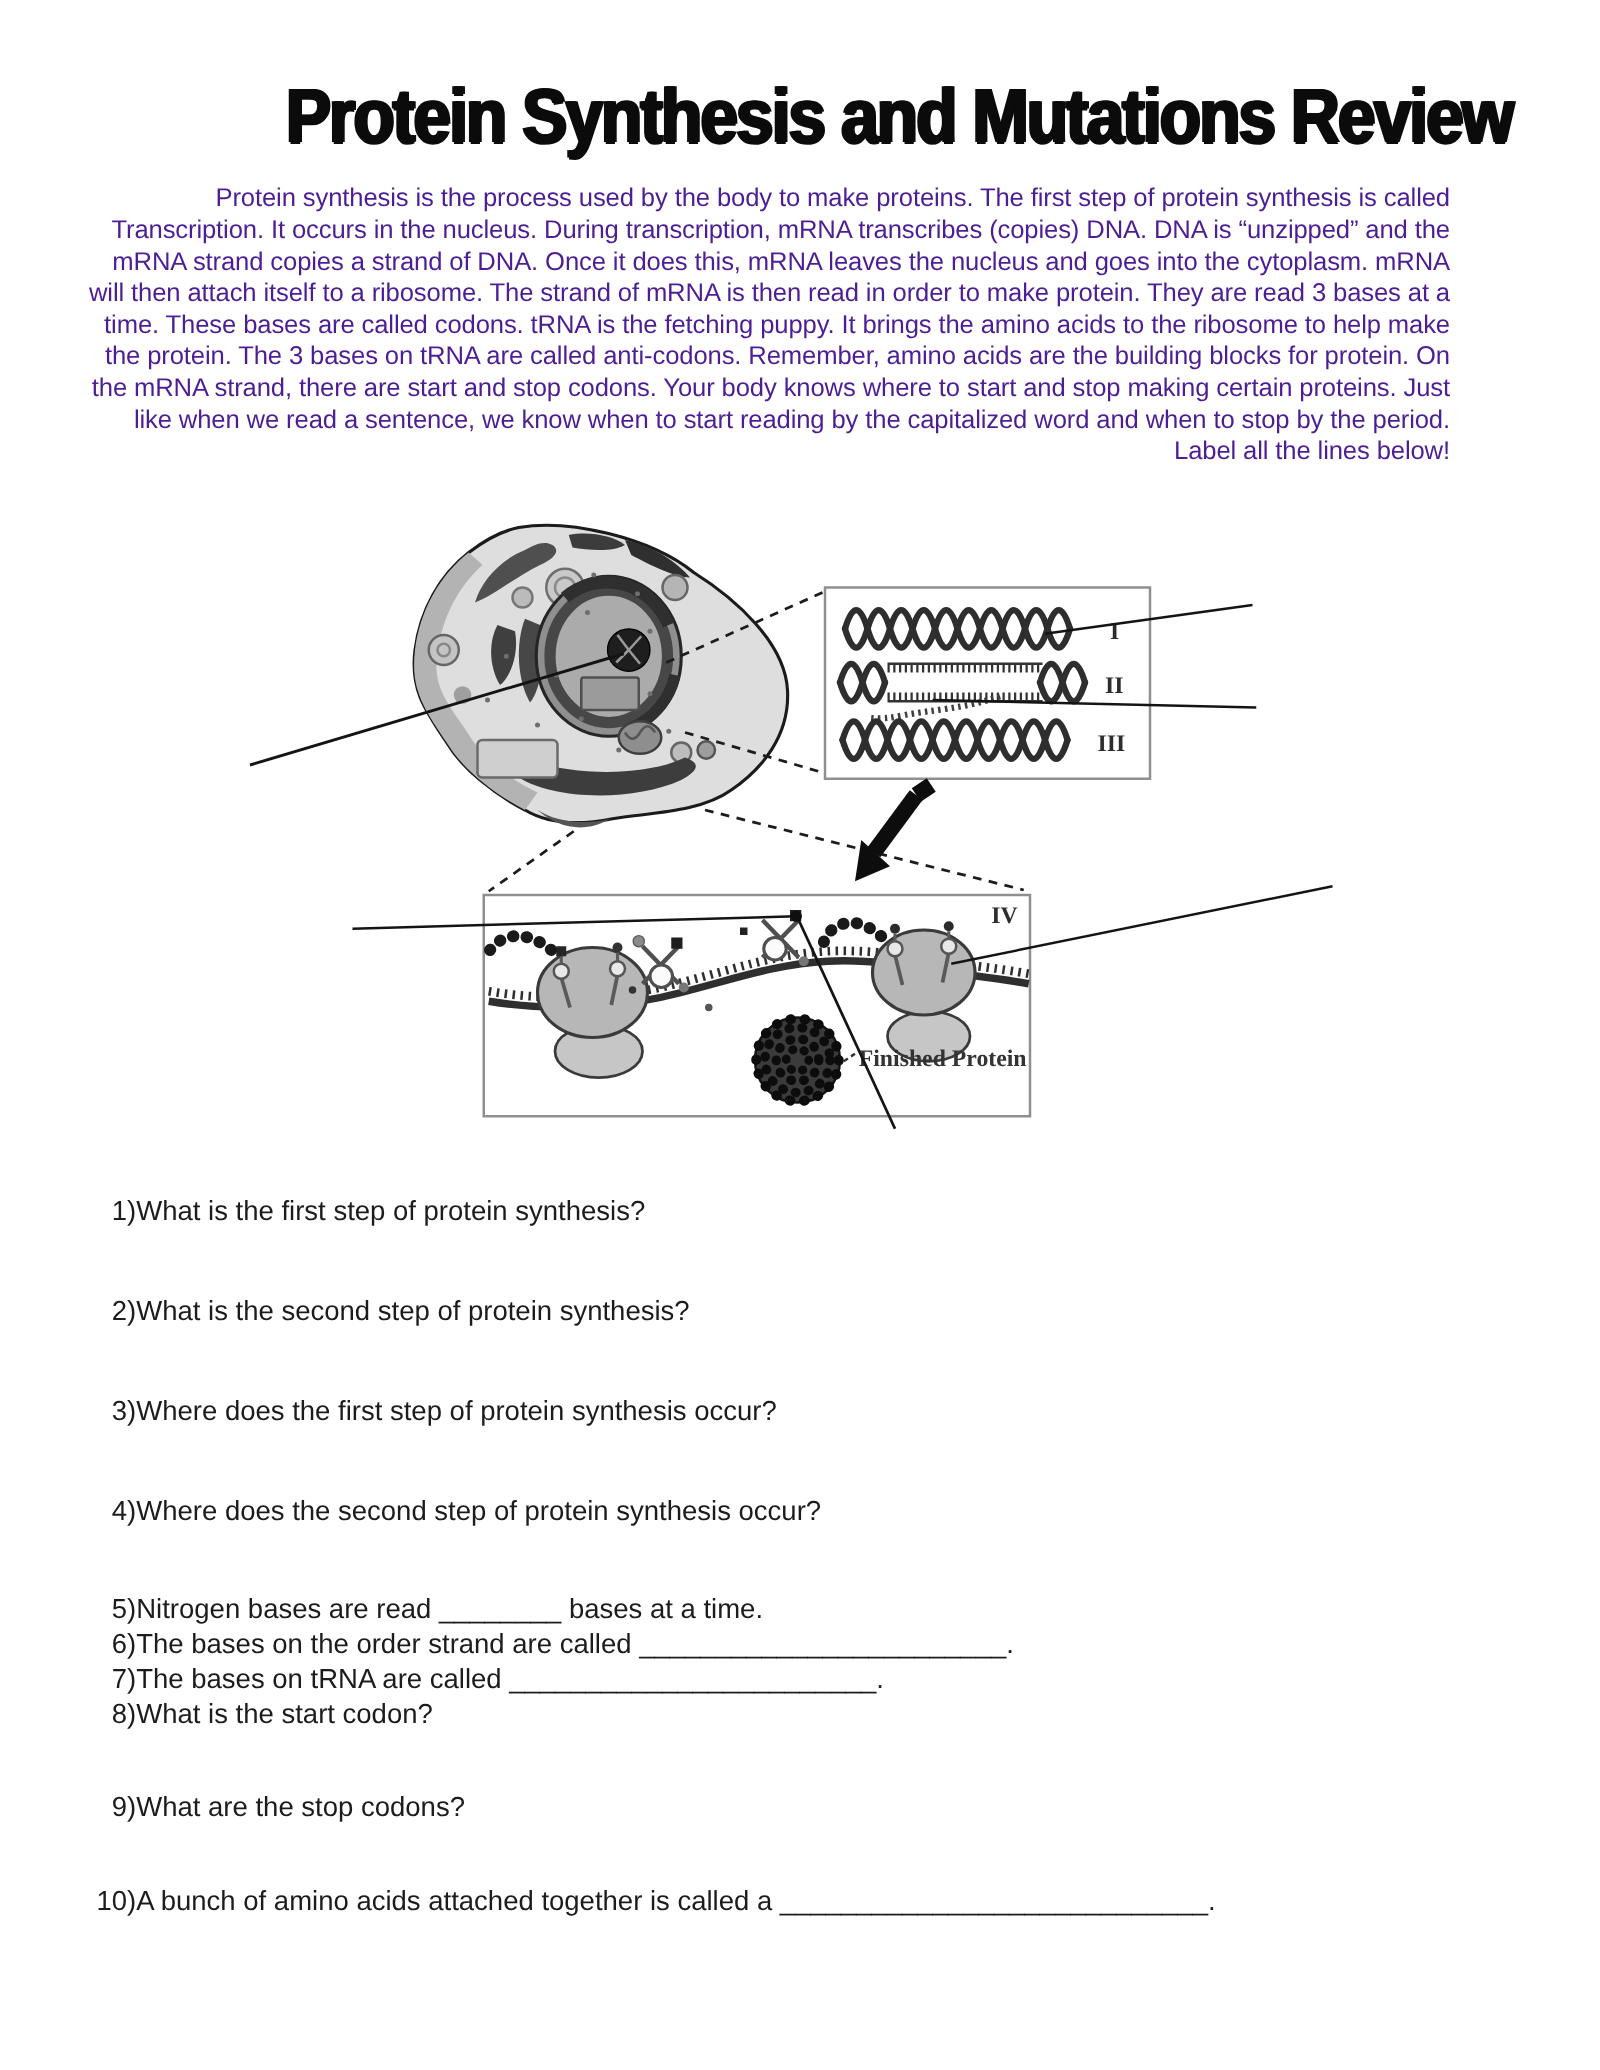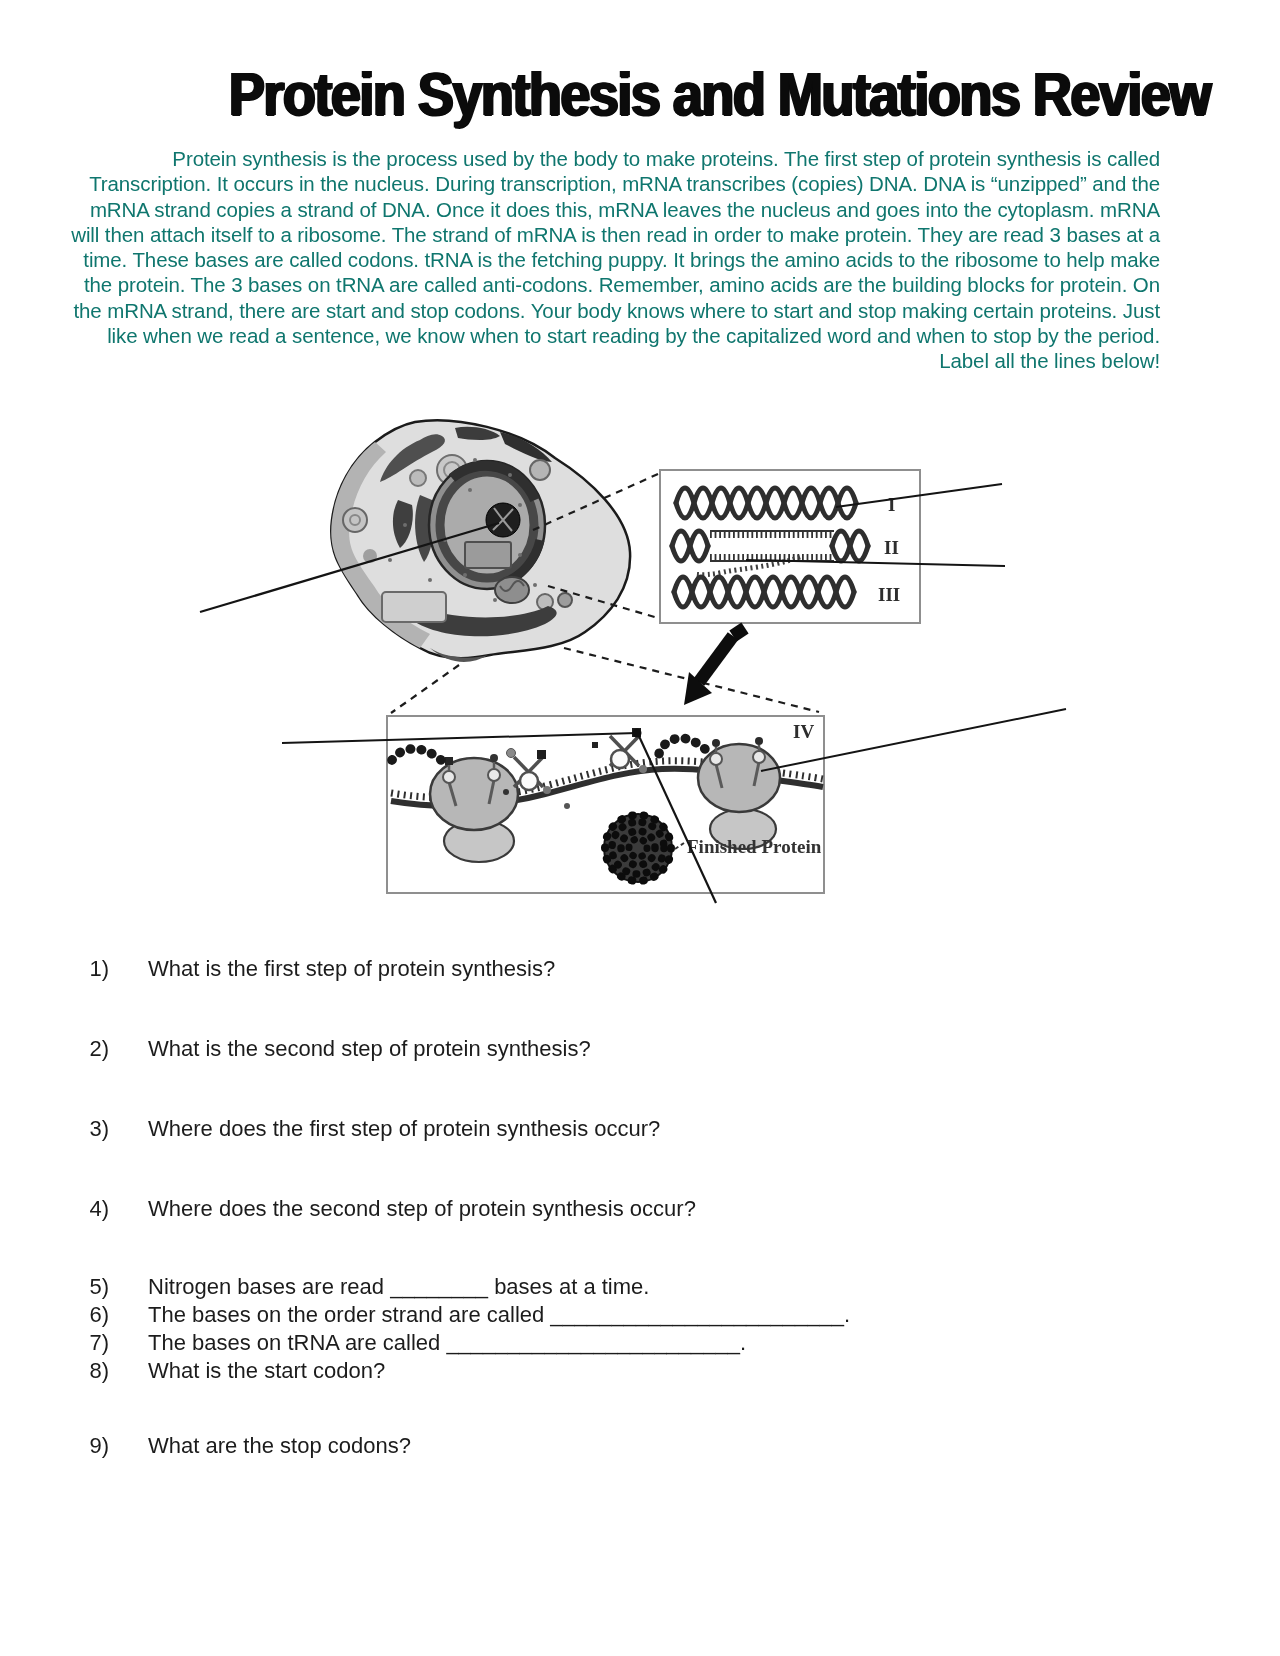--- a/index.html
+++ b/index.html
@@ -4,25 +4,25 @@
 <style>
   html,body{margin:0;padding:0;background:#ffffff;}
   #page{position:relative;width:1280px;height:1656px;background:#ffffff;overflow:hidden;
         font-family:"Liberation Sans",sans-serif;color:#1f1f1f;text-align:right;}
   .title{position:absolute;left:70px;top:58px;width:1140px;
          font-family:"Liberation Sans",sans-serif;font-weight:bold;font-size:54px;
          letter-spacing:-1.5px;color:#0b0b0b;white-space:nowrap;
          transform:scaleY(1.14);transform-origin:left top;
          text-shadow:1.4px 0 #0b0b0b,-1.4px 0 #0b0b0b,0 1px #0b0b0b;}
   .intro{position:absolute;left:70px;top:146px;width:1090px;
-         font-size:20.5px;line-height:25.3px;letter-spacing:-0.1px;color:#0f766e;}
+         font-size:20.5px;line-height:25.3px;letter-spacing:-0.1px;color:#4c1d95;}
   .diagram{position:absolute;left:0px;top:415px;width:1280px;height:540px;}
   .q{position:absolute;left:72px;display:flex;font-size:22px;line-height:27px;color:#1c1c1c;}
   .qn{min-width:37px;}
-  .qt{white-space:pre-wrap;margin-left:39px;}
+  .qt{white-space:pre-wrap;}
   .svglabel{font-family:"Liberation Serif",serif;font-weight:bold;font-size:19px;fill:#2d2d2d;}
   .fp-label{font-family:"Liberation Serif",serif;font-weight:bold;font-size:19px;fill:#333;}
 </style>
 </head>
 <body>
 
 <div id="page">
 
   <div class="title">Protein Synthesis and Mutations Review</div>
 
@@ -233,14 +233,18 @@
       <span class="qt">The bases on tRNA are called ________________________.</span>
     </div>
   <div class="q" style="top:1357px">
       <span class="qn">8)</span>
       <span class="qt">What is the start codon?</span>
     </div>
   <div class="q" style="top:1432px">
       <span class="qn">9)</span>
       <span class="qt">What are the stop codons?</span>
     </div>
+  <div class="q" style="top:1507px">
+      <span class="qn">10)</span>
+      <span class="qt">A bunch of amino acids attached together is called a ____________________________.</span>
+    </div>
 
 </div>
 
 </body></html>

